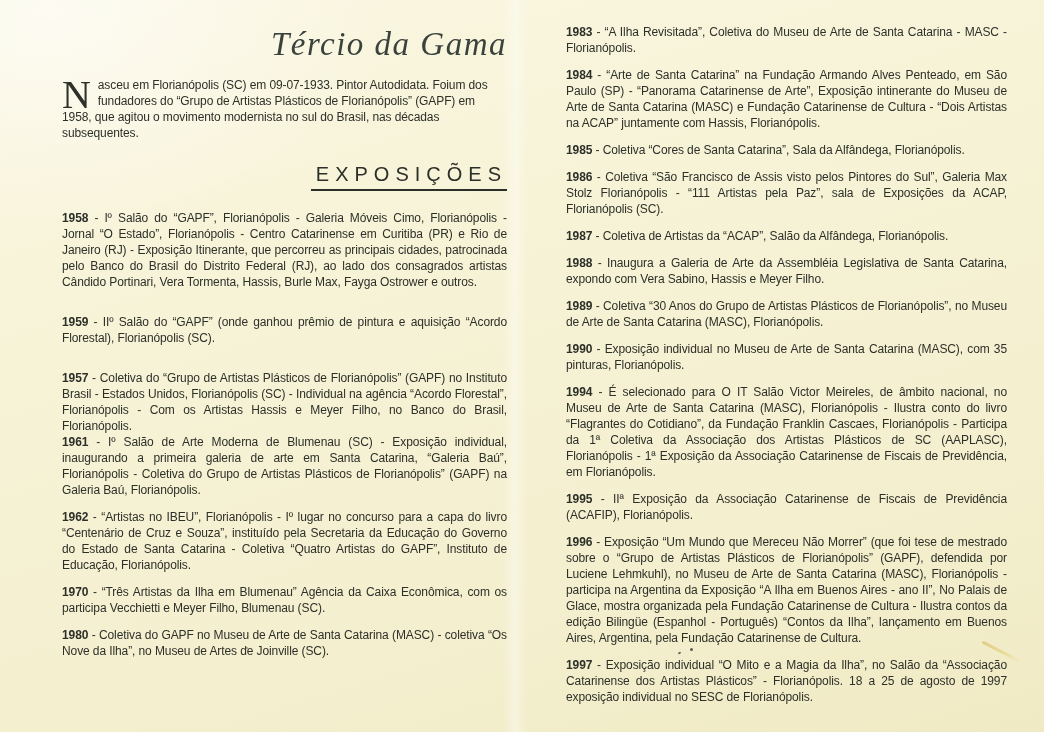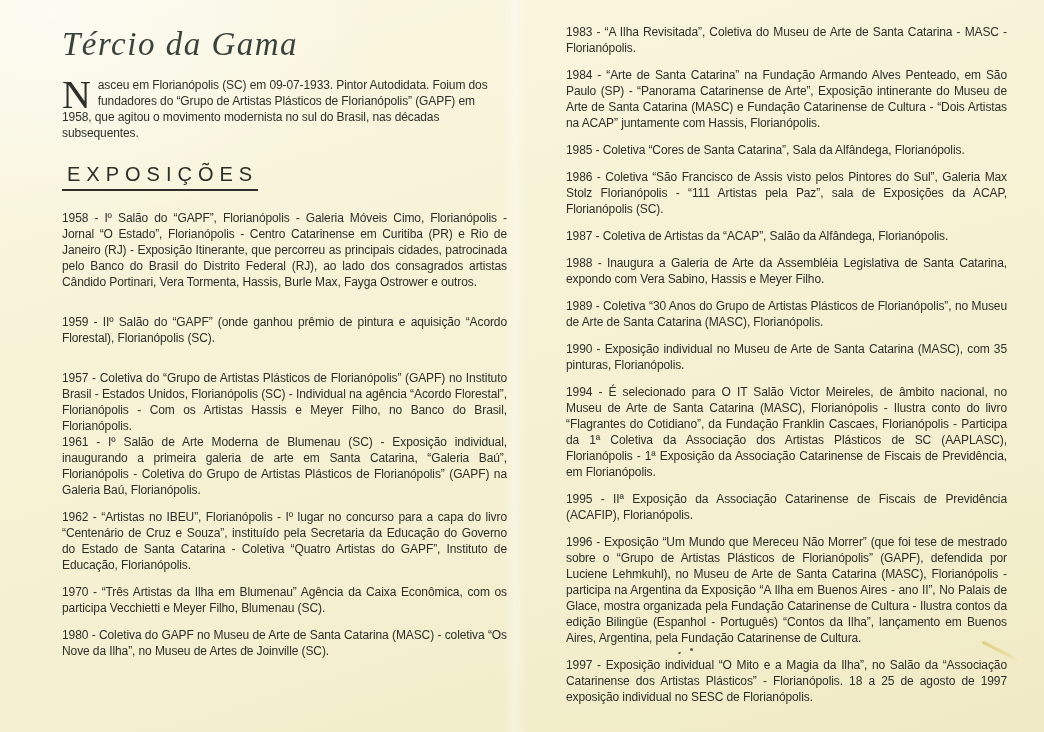--- a/index.html
+++ b/index.html
@@ -18,21 +18,21 @@
     position: absolute; left: 502px; top: 0; width: 26px; height: 732px;
     background: linear-gradient(90deg, rgba(255,255,255,0), rgba(255,255,255,0.38) 50%, rgba(255,255,255,0));
     pointer-events: none;
   }
   .col { position: absolute; top: 0; }
   .col-left  { left: 62px;  width: 445px; }
   .col-right { left: 566px; width: 441px; padding-top: 24px; }
 
   .title {
     margin: 26px 0 0 0;
-    text-align: left;
+    text-align: right;
     font-family: "Liberation Serif", "DejaVu Serif", serif;
     font-style: italic;
     font-weight: 400;
     font-size: 33px;
     letter-spacing: 1.5px;
     color: #3a423c;
   }
 
   .bio {
     margin: 14px 0 0 0;
@@ -43,41 +43,41 @@
   }
   .dropcap {
     float: left;
     font-family: "Liberation Serif", "DejaVu Serif", serif;
     font-size: 40px;
     line-height: 29px;
     padding: 3px 7px 0 0;
     color: #2d3029;
   }
 
-  .heading-wrap { text-align: left; margin: 22px 0 19px 0; }
+  .heading-wrap { text-align: right; margin: 22px 0 19px 0; }
   .section-heading {
     display: inline-block;
     margin: 0;
     font-size: 20px;
     font-weight: 400;
     letter-spacing: 6px;
     color: #2c2f28;
     padding: 0 0 3px 5px;
     border-bottom: 2px solid #2c2f28;
   }
 
   .entry {
     margin: 0 0 11px 0;
     font-size: 12px;
     line-height: 16px;
     letter-spacing: -0.1px;
     text-align: justify;
   }
   .entry.tight { margin-bottom: 0; margin-top: 24px; }
-  .yr { font-weight: normal; }
+  .yr { font-weight: bold; }
 
   .speck { position: absolute; background: #5a5c4d; border-radius: 50%; }
   .speck-1 { left: 678px; top: 652px; width: 3px; height: 2px; transform: rotate(-30deg); }
   .speck-2 { left: 690px; top: 648px; width: 3px; height: 3px; }
   .speck-3 { left: 246px; top: 647px; width: 2px; height: 2px; opacity: 0.6; }
   .scratch {
     position: absolute; left: 980px; top: 650px; width: 42px; height: 3px;
     background: linear-gradient(90deg, #dcca7e, #e9da96 60%, rgba(233,218,150,0));
     transform: rotate(27deg); border-radius: 2px; opacity: 0.9;
   }

